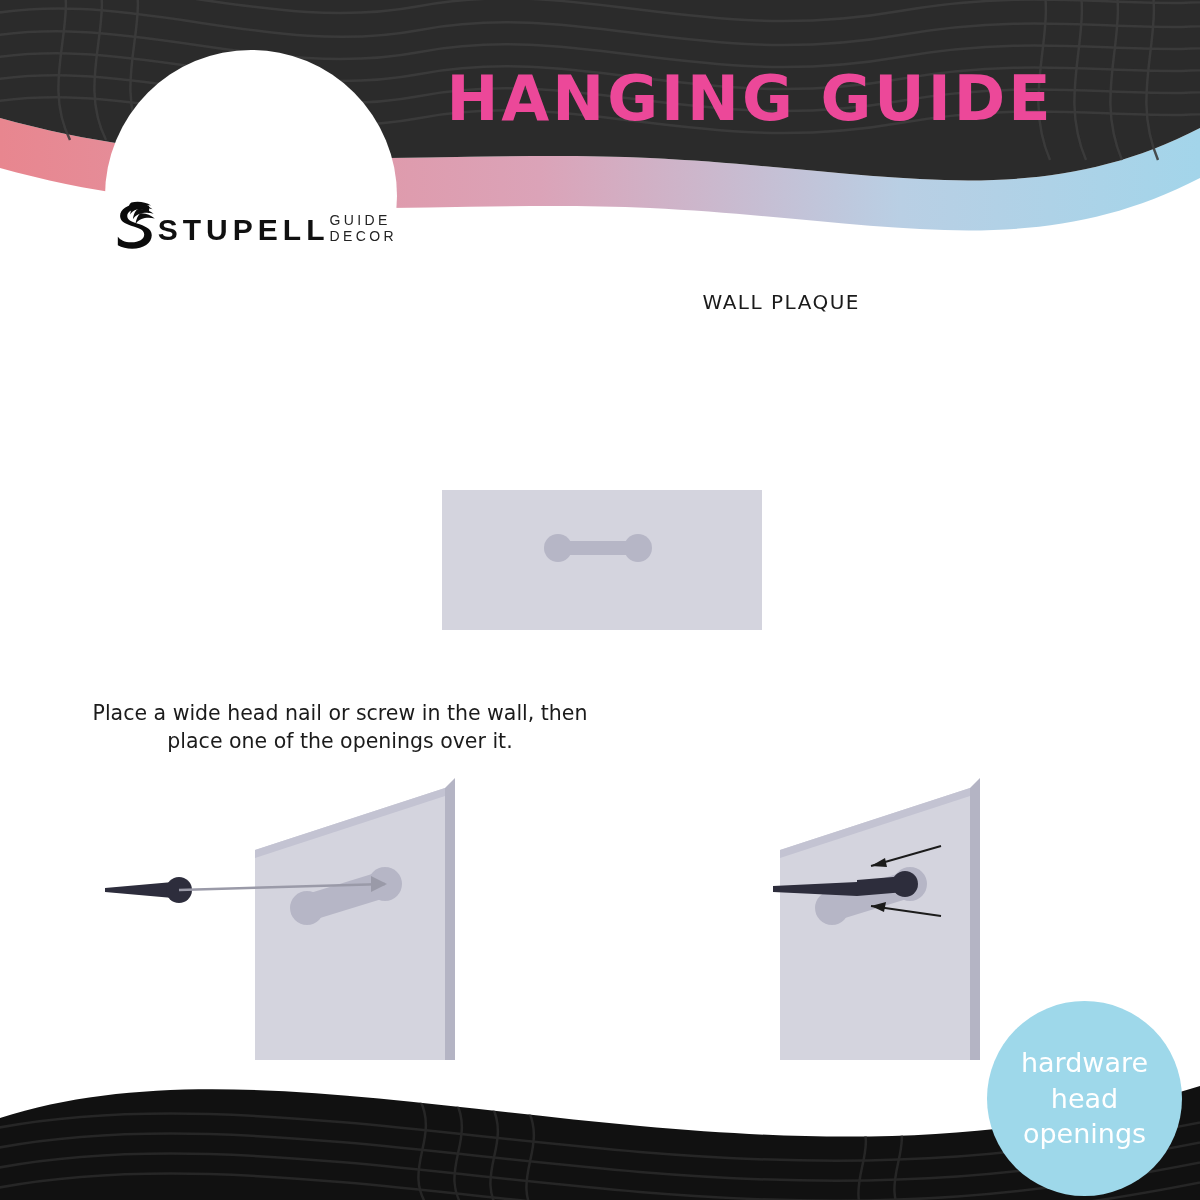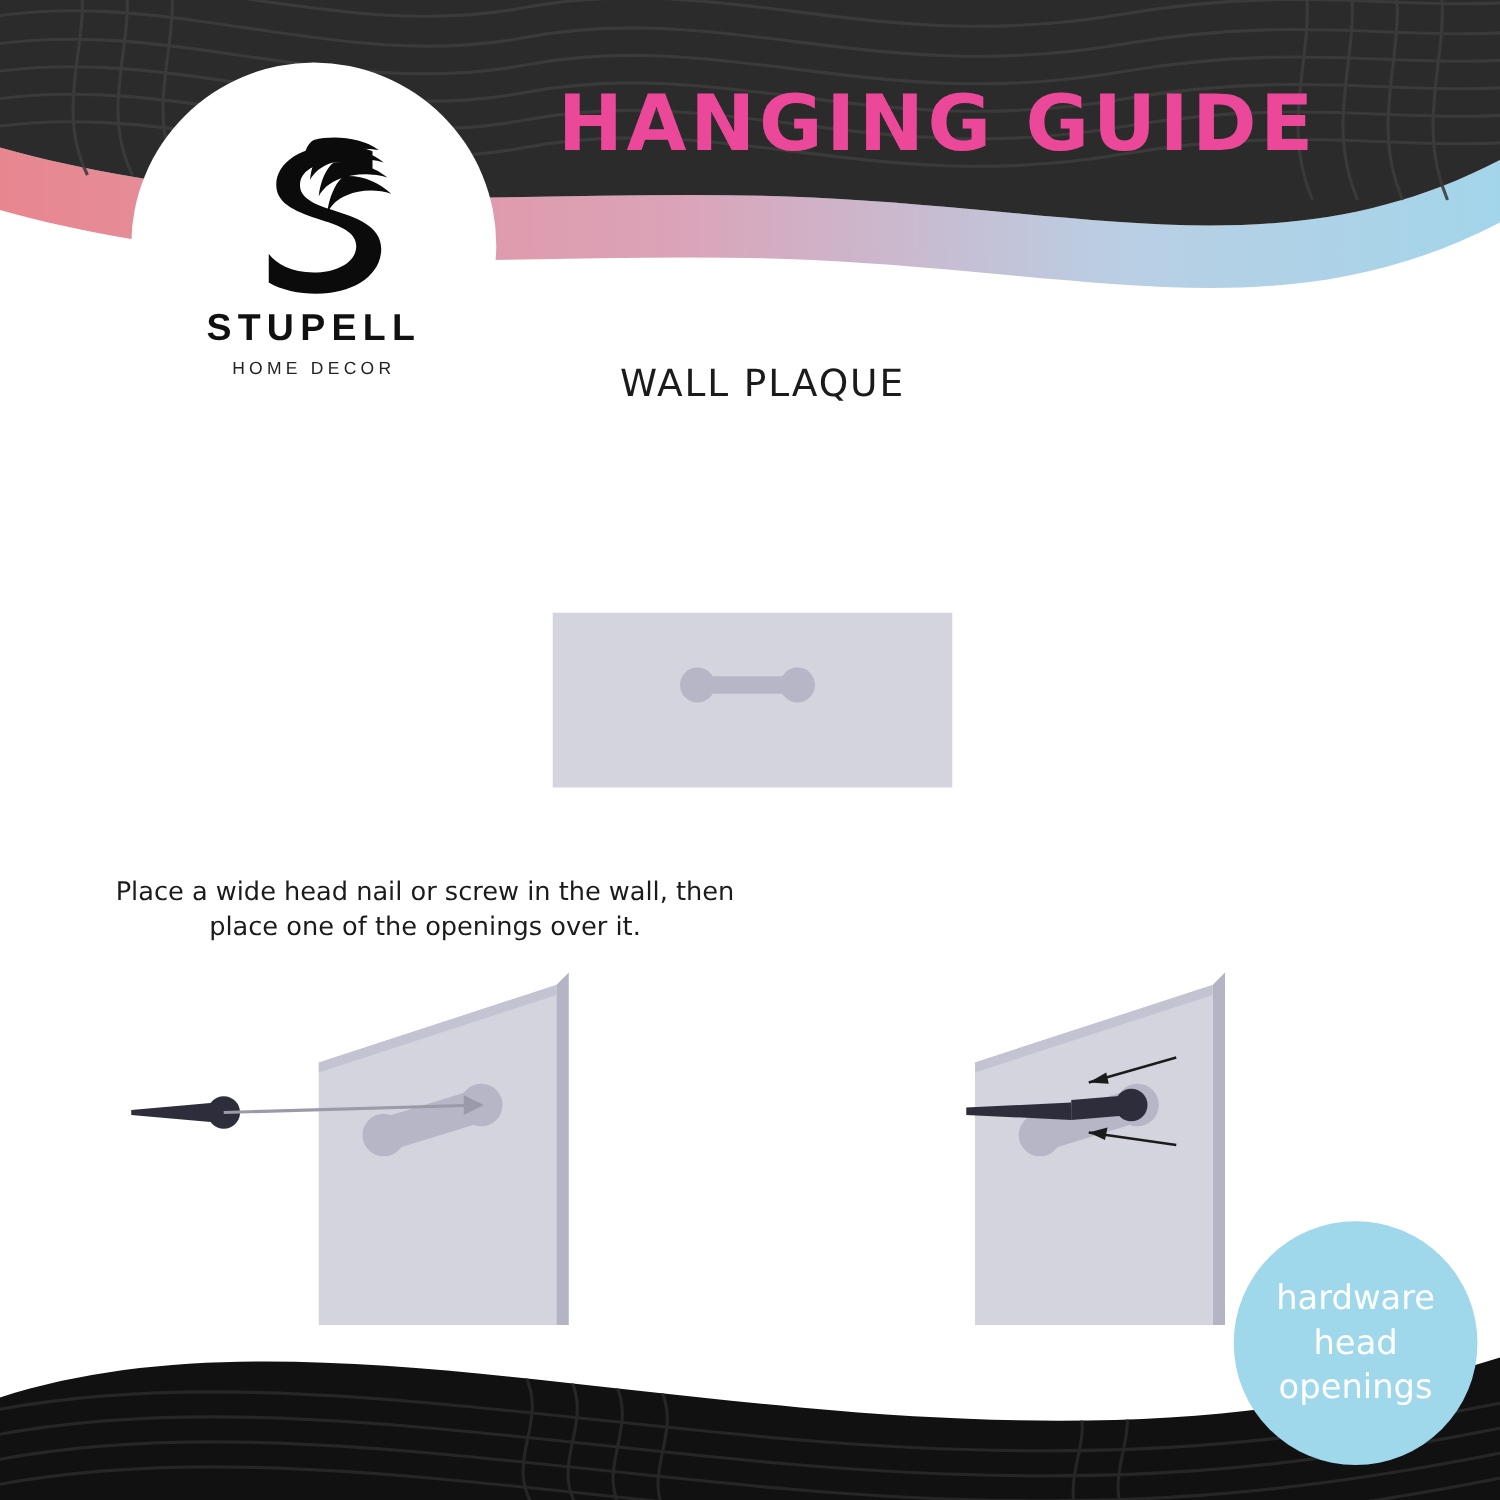--- a/index.html
+++ b/index.html
@@ -34,21 +34,21 @@
   
   .logo-badge {
     position: absolute;
     left: 105px;
     top: 50px;
     width: 292px;
     height: 292px;
     border-radius: 50%;
     background: #ffffff;
     display: flex;
-    flex-direction: column;
+    flex-direction: row;
     align-items: center;
     justify-content: flex-start;
     box-sizing: border-box;
     padding-top: 58px;
     z-index: 5;
   }
   .logo-mark {
     width: 140px;
     height: 128px;
   }
@@ -82,22 +82,22 @@
     font-family: "DejaVu Sans", sans-serif;
     z-index: 6;
   }
 
   
   .subtitle {
     position: absolute;
     top: 290px;
     left: 360px;
     width: 500px;
-    text-align: center;
-    font-size: 30px;
+    text-align: right;
+    font-size: 20px;
     letter-spacing: 1.5px;
     color: #1b1b1b;
     font-family: "DejaVu Sans", sans-serif;
   }
   .step-text {
     position: absolute;
     text-align: center;
     color: #1b1b1b;
     font-family: "DejaVu Sans", sans-serif;
     line-height: 1.35;
@@ -126,21 +126,21 @@
     position: absolute;
   }
   .fig-plaque-back { left: 442px; top: 490px; }
   .fig-step2 { left: 95px; top: 770px; }
   .fig-step3 { left: 745px; top: 770px; }
 
   
   .hw-badge {
     position: absolute;
     right: 18px;
-    bottom: 28px;
+    bottom: 4px;
     width: 195px;
     height: 195px;
     border-radius: 50%;
     background: #9ed8ea;
     display: flex;
     flex-direction: column;
     align-items: center;
     justify-content: center;
     color: #ffffff;
     font-size: 27px;
@@ -193,21 +193,21 @@
     <svg class="logo-mark" viewBox="0 0 140 128">
       <g fill="#0b0b0b">
         <path d="M92,8 C60,8 40,22 40,40 C40,56 58,62 76,68 C92,73 104,78 104,89 C104,101 90,110 70,110 C52,110 40,103 34,95 L34,118 C44,124 58,127 72,127 C102,127 124,112 124,91 C124,73 104,66 85,60 C69,55 59,50 59,40 C59,29 71,22 88,22 C101,22 111,26 117,32 L117,13 C110,10 101,8 92,8 Z"></path>
         <path d="M70,4 C86,0 108,2 122,12 C108,10 92,11 80,15 C70,18 64,22 60,27 C62,16 64,7 70,4 Z"></path>
         <path d="M78,12 C94,8 114,12 126,22 C112,18 96,18 85,22 C76,25 70,30 67,36 C68,25 72,15 78,12 Z"></path>
         <path d="M86,22 C102,20 118,25 129,34 C116,30 101,31 91,35 C83,38 77,43 74,49 C75,38 80,26 86,22 Z"></path>
         <path d="M94,33 C109,32 122,38 132,47 C120,43 106,44 97,48 C89,51 84,56 81,62 C82,50 88,37 94,33 Z"></path>
       </g>
     </svg>
     <div class="logo-name">STUPELL</div>
-    <div class="logo-sub">HOME DECOR</div>
+    <div class="logo-sub">GUIDE DECOR</div>
   </div>
 
   <div class="guide-title">HANGING GUIDE</div>
 
   <div class="subtitle">WALL PLAQUE</div>
 
 
   <svg class="fig fig-plaque-back" width="320" height="145" viewBox="0 0 320 145">
     <rect x="0" y="0" width="320" height="140" fill="#d4d4de"></rect>
     <g fill="#b6b6c6">

